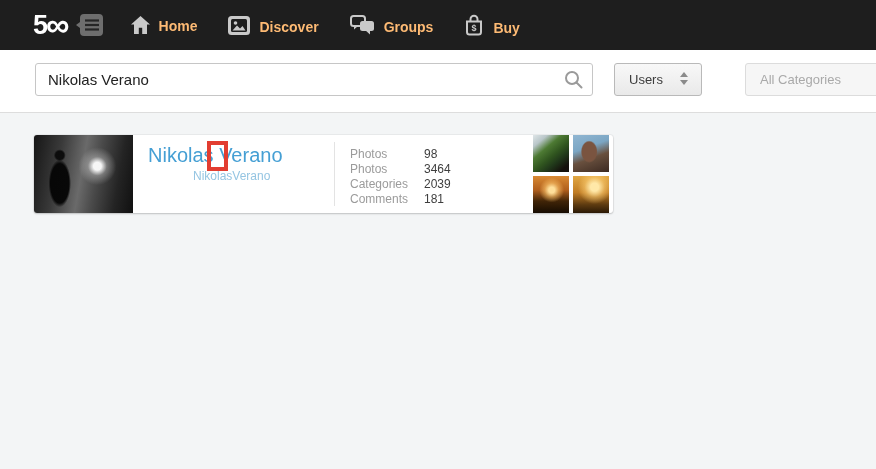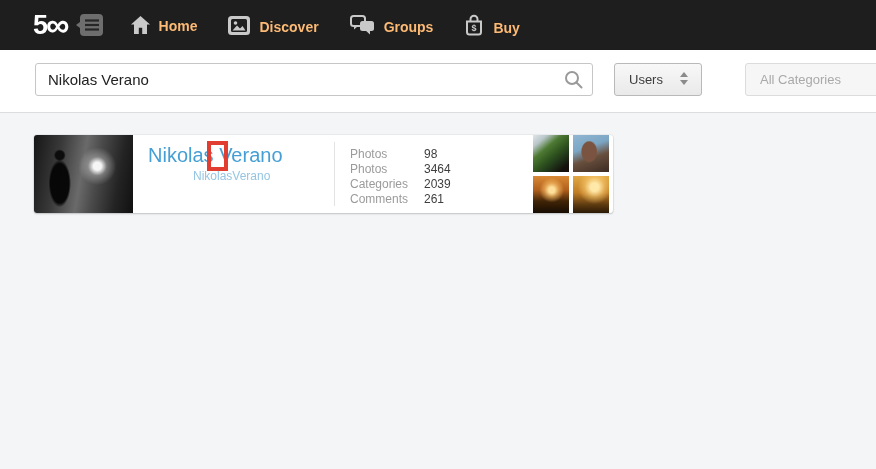--- a/index.html
+++ b/index.html
@@ -180,21 +180,21 @@
       <div class="stat-row">
         <span class="stat-label">Photos</span>
         <span class="stat-value">3464</span>
       </div>
       <div class="stat-row">
         <span class="stat-label">Categories</span>
         <span class="stat-value">2039</span>
       </div>
       <div class="stat-row">
         <span class="stat-label">Comments</span>
-        <span class="stat-value">261</span>
+        <span class="stat-value">181</span>
       </div>
     </div>
 
     <div class="thumb thumb1"></div>
     <div class="thumb thumb2"></div>
     <div class="thumb thumb3"></div>
     <div class="thumb thumb4"></div>
   </article>
 
   <div class="target-box"></div>

